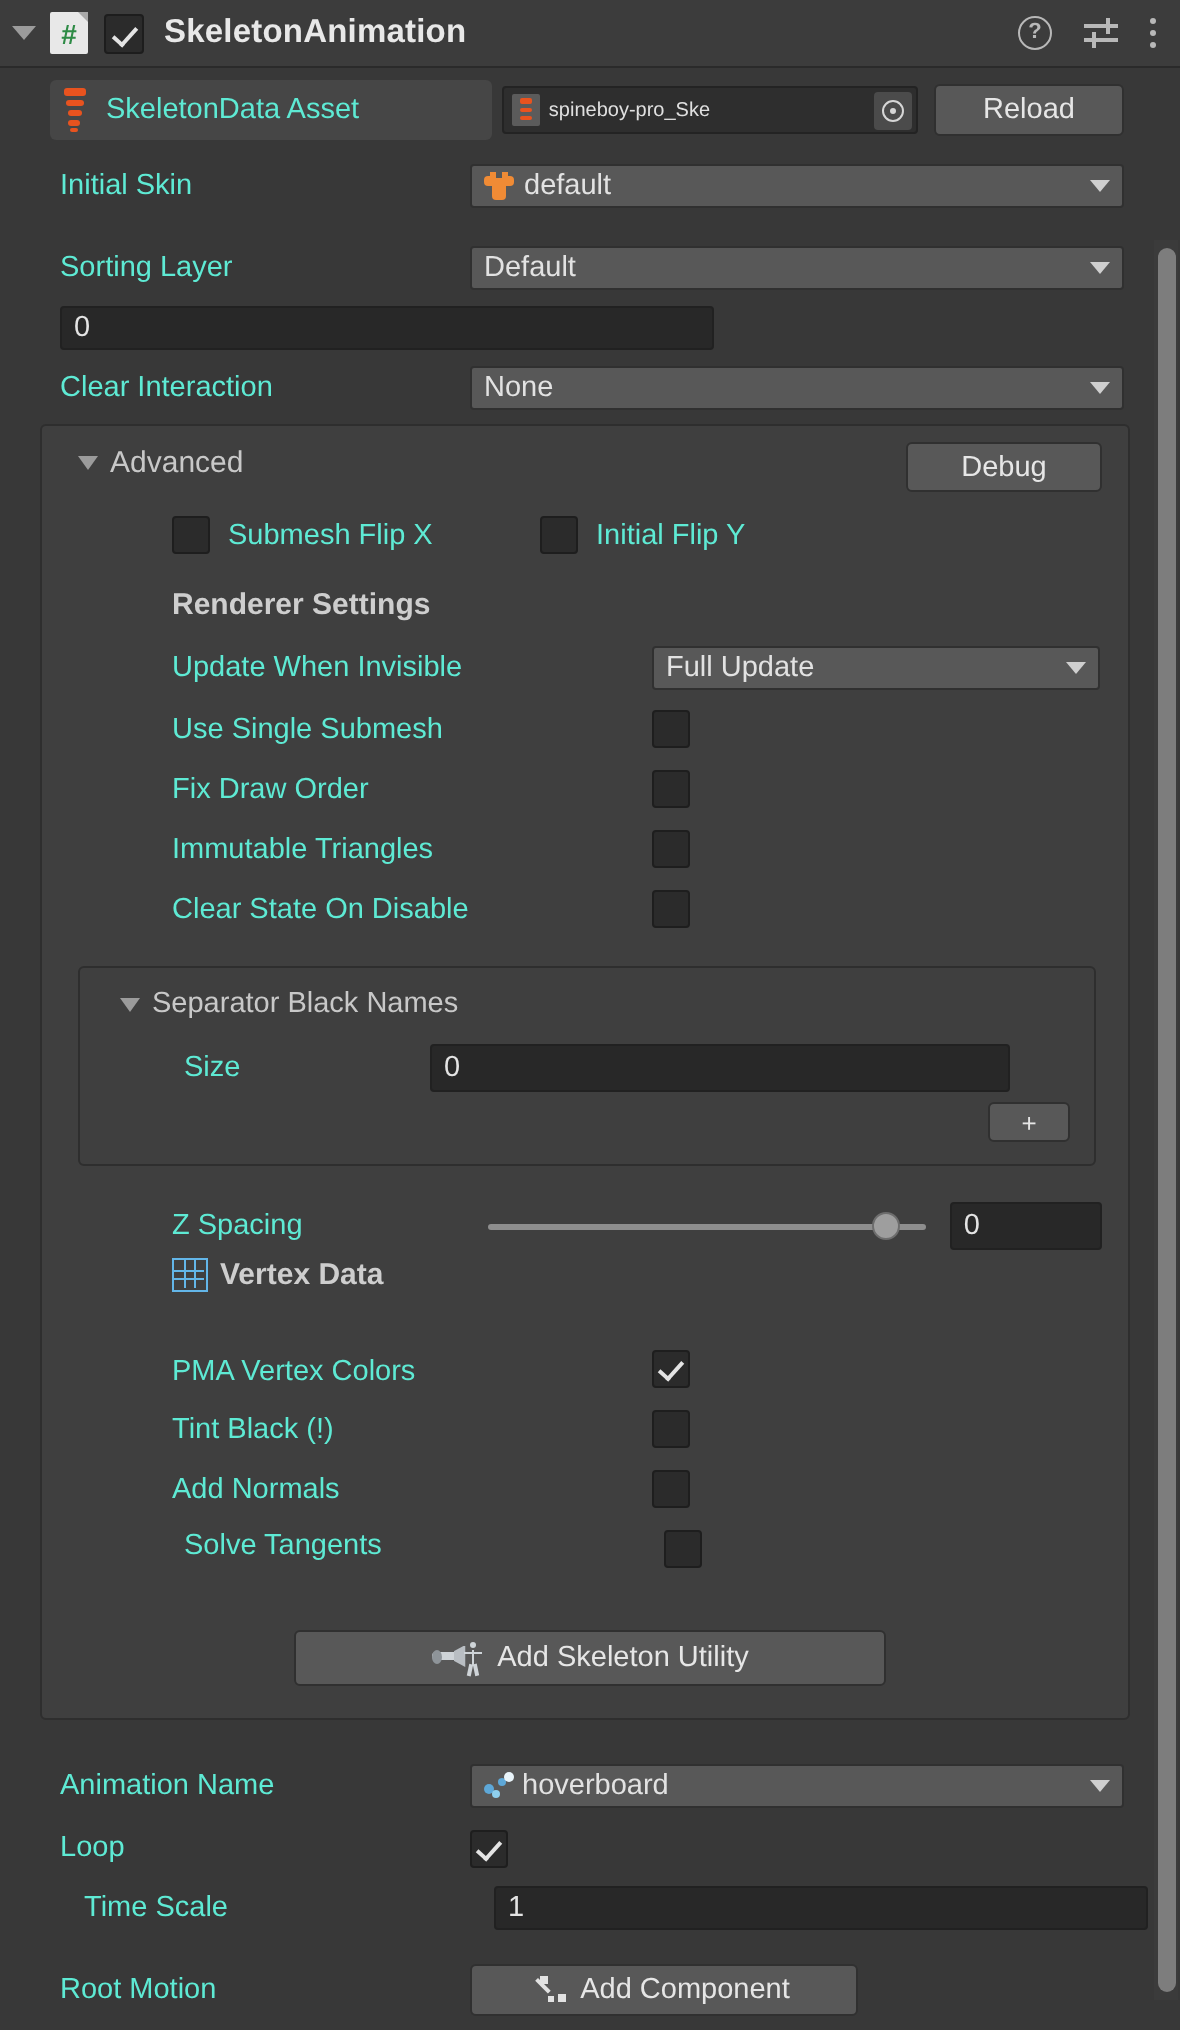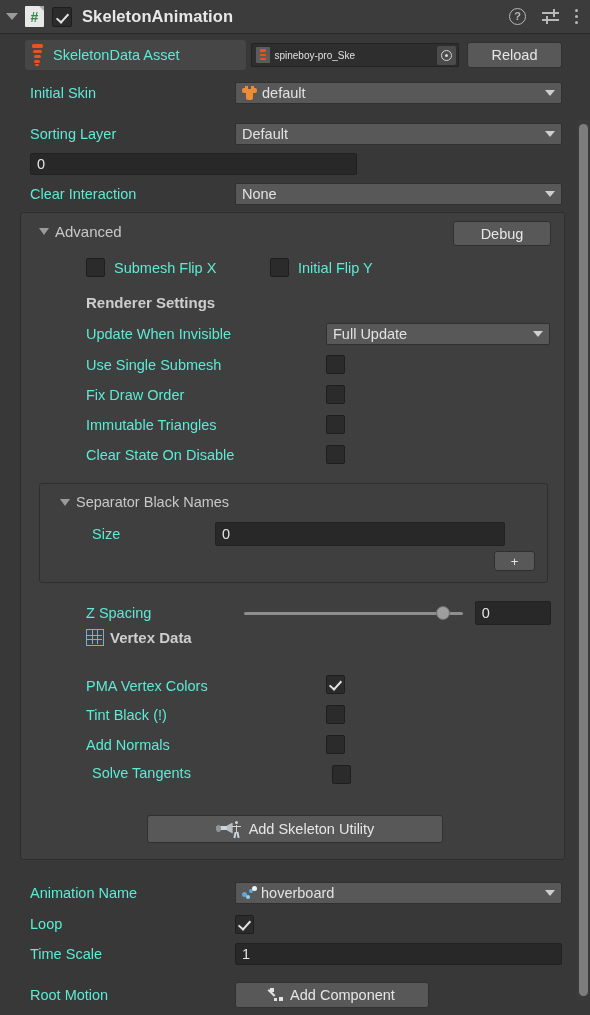--- a/index.html
+++ b/index.html
@@ -474,21 +474,21 @@
     <span>hoverboard</span>
     <span class="arrow"></span>
   </div>
 </div>
 
 <div class="row" style="position:absolute;left:0;top:909px;width:590px">
   <span class="lbl" style="width:205px">Loop</span>
   <span class="cb on"></span>
 </div>
 
-<div class="row" style="position:absolute;left:0;top:939px;width:570px">
+<div class="row" style="position:absolute;left:12px;top:939px;width:570px">
   <span class="lbl" style="width:205px">Time Scale</span>
   <div class="field" style="width:327px">
     <span>1</span>
   </div>
 </div>
 
 <div class="row" style="position:absolute;left:0;top:980px;width:590px">
   <span class="lbl" style="width:205px">Root Motion</span>
   <div class="btn" style="width:194px;height:26px">
     <span class="addcomp-icon">

